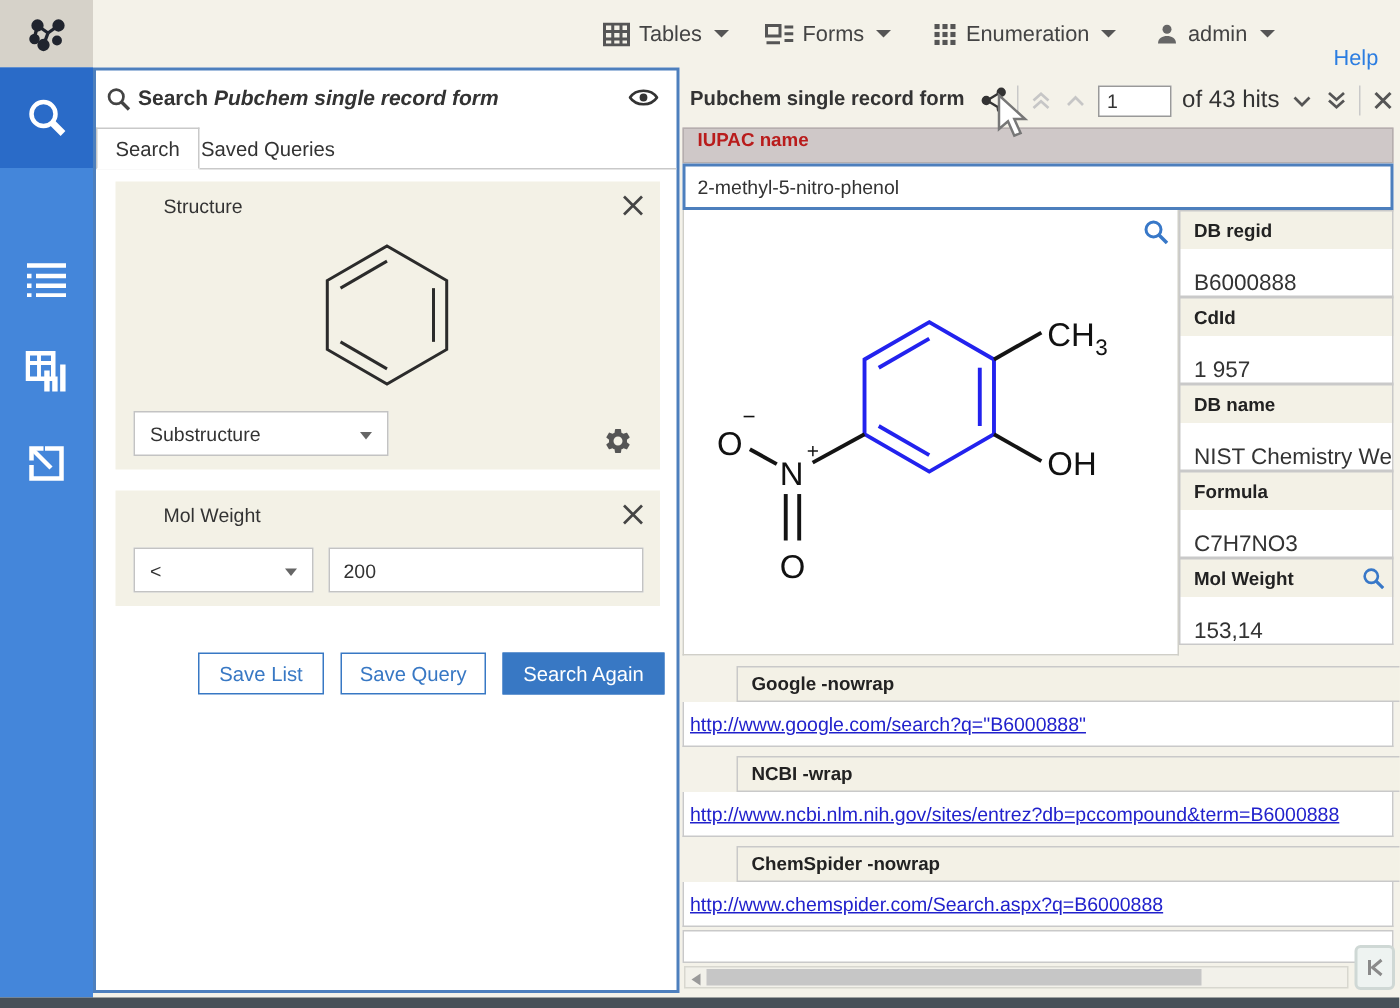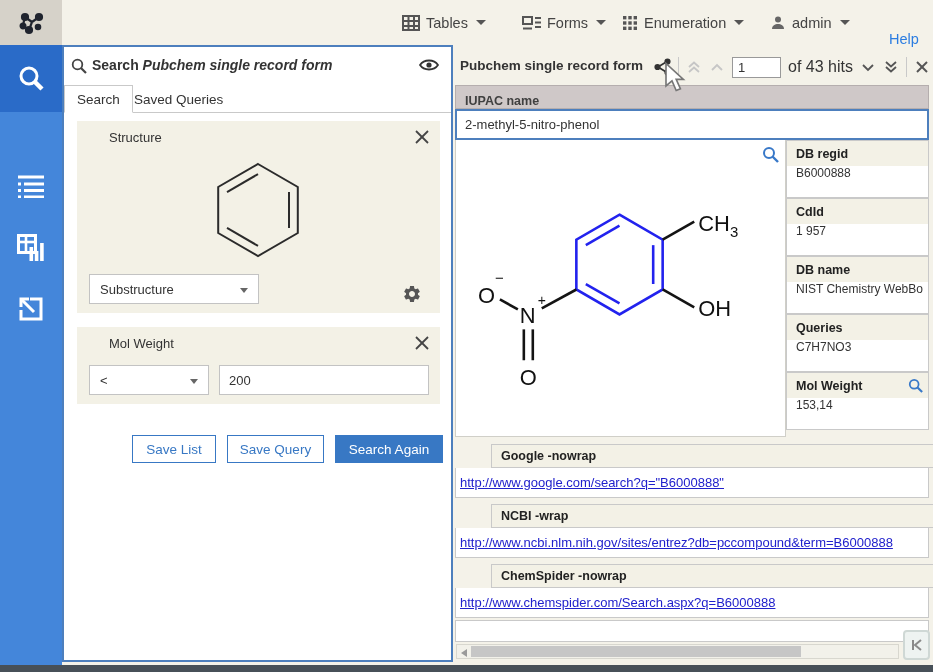--- a/index.html
+++ b/index.html
@@ -47,29 +47,29 @@
   
   .record-panel { position:absolute; left:455px; top:50px; width:478px; height:612px; }
   .rp-header { position:absolute; left:0; top:0; width:100%; height:33px; }
   .rp-title { position:absolute; left:5px; top:8px; font-size:13.5px; font-weight:bold; color:#333; white-space:nowrap; }
   .rp-toolbar { position:absolute; right:3px; top:4px; height:26px; display:flex; align-items:center; gap:7px; }
   .tb-divider { width:1px; height:20px; background:#c9c9c9; }
   .pager-input { width:49px; height:21px; border:1px solid #999; font-size:13px; padding:0 5px; font-family:"Liberation Sans",sans-serif; color:#333; background:#fff; }
   .pager-text { font-size:16px; color:#333; white-space:nowrap; }
   .icon-btn { cursor:pointer; display:flex; align-items:center; justify-content:center; }
 
-  .iupac-label { position:absolute; left:0; top:35px; width:474px; height:24px; background:#cfc8c8; border:1px solid #b5aeae; font-size:12.5px; font-weight:bold; color:#404040; display:flex; align-items:flex-end; padding-left:9px; }
+  .iupac-label { position:absolute; left:0; top:35px; width:474px; height:24px; background:#cfc8c8; border:1px solid #b5aeae; font-size:12.5px; font-weight:bold; color:#b91c1c; display:flex; align-items:flex-start; padding-left:9px; }
   .iupac-value { position:absolute; left:0; top:59px; width:474px; height:31px; background:#fff; border:2px solid #4d7fbd; font-size:13px; color:#333; display:flex; align-items:center; padding-left:8px; }
 
   .structure-box { position:absolute; left:0; top:90px; width:331px; height:297px; background:#fff; border:1px solid #d0cfc8; border-top:none; }
   .structure-zoom { position:absolute; right:6px; top:6px; width:17px; height:17px; cursor:pointer; }
 
   .fields-col { position:absolute; left:331px; top:90px; width:143px; }
   .f-label { position:relative; width:143px; height:26px; background:#f3f1e6; border:1px solid #c9c9c9; border-bottom:none; font-size:12.5px; font-weight:bold; color:#222; display:flex; align-items:center; padding-left:9px; }
-  .f-value { position:relative; width:143px; height:32px; background:#fff; border:1px solid #c9c9c9; font-size:12px; color:#333; display:flex; align-items:flex-start; padding-left:9px; white-space:nowrap; overflow:hidden; }
+  .f-value { position:relative; width:143px; height:32px; background:#fff; border:1px solid #c9c9c9; font-size:15px; color:#333; display:flex; align-items:flex-end; padding-left:9px; white-space:nowrap; overflow:hidden; }
   .f-label + .f-value { border-top:none; }
   .f-label .mini-zoom { position:absolute; right:5px; top:5px; width:15px; height:15px; cursor:pointer; }
 
   .links-sec { position:absolute; left:0; top:394px; width:474px; }
   .link-group { position:absolute; left:0; width:474px; height:54px; }
   .l-label { width:474px; height:24px; background:#f3f1e6; border:1px solid #c9c9c9; font-size:12.5px; font-weight:bold; color:#222; display:flex; align-items:center; padding-left:9px;margin-left:36px; }
   .l-value { width:474px; height:30px; background:#fff; border:1px solid #c9c9c9; border-top:none; display:flex; align-items:center; padding-left:4px; }
   .l-value a { font-size:13px; color:#2121cc; text-decoration:underline; white-space:nowrap; }
 
   .empty-row { position:absolute; left:0; top:570px; width:474px; height:22px; background:#fff; border:1px solid #c9c9c9; }
@@ -109,21 +109,21 @@
       <rect x="1" y="1" width="16" height="14" fill="none" stroke="#555" stroke-width="2"></rect>
       <line x1="1" y1="6" x2="17" y2="6" stroke="#555" stroke-width="2"></line>
       <line x1="1" y1="11" x2="17" y2="11" stroke="#555" stroke-width="2"></line>
       <line x1="6.5" y1="1" x2="6.5" y2="15" stroke="#555" stroke-width="2"></line>
       <line x1="12" y1="1" x2="12" y2="15" stroke="#555" stroke-width="2"></line>
     </svg>
     <span>Tables</span>
     <span class="caret"></span>
   </div>
 
-  <div class="menu" style="left:522px;">
+  <div class="menu" style="left:510px;">
     <svg width="19" height="16" viewBox="0 0 19 16">
       <rect x="1" y="2" width="9" height="7" fill="none" stroke="#555" stroke-width="2"></rect>
       <line x1="1" y1="13.5" x2="10" y2="13.5" stroke="#555" stroke-width="2"></line>
       <line x1="13" y1="3" x2="19" y2="3" stroke="#555" stroke-width="2"></line>
       <line x1="13" y1="7.5" x2="19" y2="7.5" stroke="#555" stroke-width="2"></line>
       <line x1="13" y1="12" x2="19" y2="12" stroke="#555" stroke-width="2"></line>
     </svg>
     <span>Forms</span>
     <span class="caret"></span>
   </div>
@@ -369,21 +369,21 @@
     <div class="f-value">
       <span>1 957</span>
     </div>
     <div class="f-label">
       <span>DB name</span>
     </div>
     <div class="f-value">
       <span>NIST Chemistry WebBo</span>
     </div>
     <div class="f-label">
-      <span>Queries</span>
+      <span>Formula</span>
     </div>
     <div class="f-value">
       <span>C7H7NO3</span>
     </div>
     <div class="f-label">
       <span>Mol Weight</span>
       <svg class="mini-zoom" viewBox="0 0 17 17">
         <circle cx="7" cy="7" r="5" fill="none" stroke="#3878c8" stroke-width="2"></circle>
         <line x1="10.5" y1="10.5" x2="16" y2="16" stroke="#3878c8" stroke-width="2.4"></line>
       </svg>

